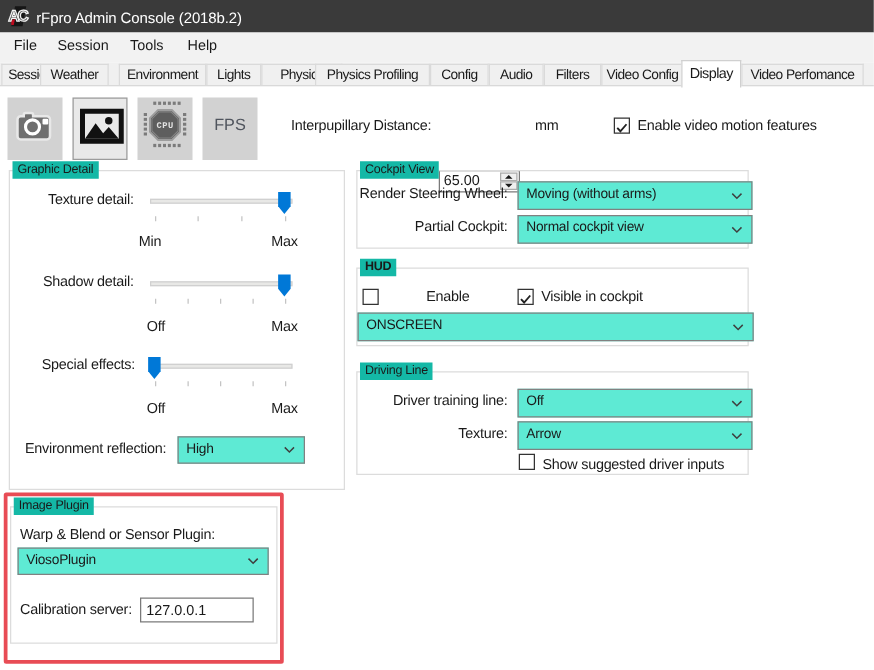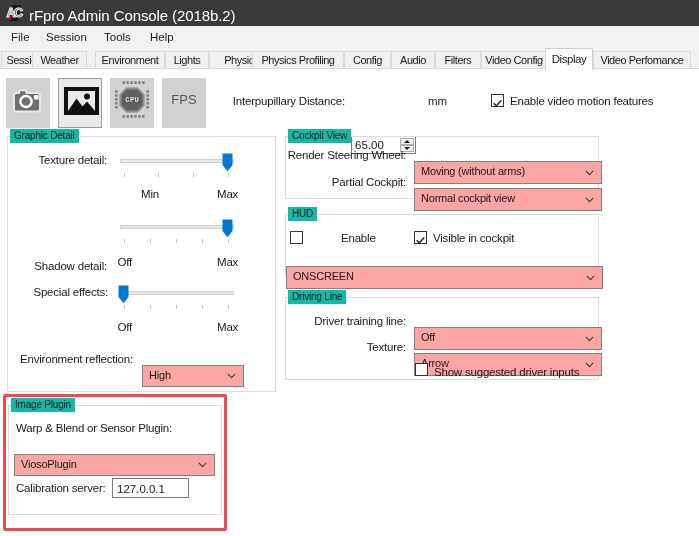--- a/index.html
+++ b/index.html
@@ -1,38 +1,38 @@
 <!DOCTYPE html>
 <html><head><meta charset="utf-8">
 <style>
 html,body{margin:0;padding:0;}
 body{width:699px;height:536px;position:relative;background:#fff;font-family:"Liberation Sans",sans-serif;overflow:hidden;color:#1a1a1a;}
 .abs{position:absolute;}
 .lbl{position:absolute;font-size:11.5px;letter-spacing:-0.2px;line-height:14px;white-space:nowrap;color:#1a1a1a;}
 .lblr{position:absolute;font-size:11.5px;letter-spacing:-0.2px;line-height:14px;white-space:nowrap;text-align:right;color:#1a1a1a;}
 .grp{position:absolute;border:1px solid #dcdcdc;}
 .gtitle{position:absolute;top:-8px;left:2px;background:#14b8a6;padding:0 4px;font-size:10px;letter-spacing:-0.2px;line-height:14px;white-space:nowrap;}
-.dd{position:absolute;background:#fca5a5;border:1px solid #818181;font-size:11px;letter-spacing:-0.2px;line-height:18px;padding-left:6px;white-space:nowrap;overflow:hidden;margin-top:16px;}
+.dd{position:absolute;background:#5eead4;border:1px solid #818181;font-size:11px;letter-spacing:-0.2px;line-height:18px;padding-left:6px;white-space:nowrap;overflow:hidden;}
 .dd svg{position:absolute;right:7px;top:50%;margin-top:-3px;}
 .cb{position:absolute;width:13px;height:13px;background:#fff;border:1px solid #333;box-sizing:border-box;}
 .track{position:absolute;width:114px;height:4px;background:#e8e8e6;border:1px solid #d0d0d0;box-sizing:border-box;}
 .tick{position:absolute;width:1px;height:4px;background:#c4c4c4;}
 .thumb{position:absolute;width:11px;height:19px;}
 .btn{position:absolute;width:44px;height:50px;background:#d2d2d2;}
 .tab{position:absolute;top:51px;height:17px;background:#f0f0f0;border:1px solid #dadada;border-bottom:none;box-sizing:border-box;font-size:11px;letter-spacing:-0.45px;text-align:center;line-height:17px;white-space:nowrap;overflow:hidden;}
 </style></head>
 <body>
 
 <div class="abs" style="left:0;top:0;width:699px;height:26px;background:#3a3a3a;"></div>
 <svg class="abs" style="left:6px;top:4px;" width="18" height="18" viewBox="0 0 18 18">
   <polygon points="6,1 15,1 12,17 3,17" fill="#161616"></polygon>
   <polygon points="3,12 6,11.2 5,16 3,16" fill="#c00c20"></polygon>
   <text x="0.5" y="13" font-family="Liberation Sans" font-size="12.5" font-weight="bold" fill="#3d3d3d" stroke="#f4f4f4" stroke-width="1" letter-spacing="-1.5">AC</text>
 </svg>
-<div class="abs" style="left:29px;top:7px;font-size:15px;color:#fff;letter-spacing:-0.1px;">rFpro Admin Console (2018b.2)</div>
+<div class="abs" style="left:29px;top:7px;font-size:12px;color:#fff;letter-spacing:-0.1px;">rFpro Admin Console (2018b.2)</div>
 
 <div class="abs" style="left:0;top:26px;width:699px;height:24px;background:#f2f2f2;"></div>
 <div class="abs" style="left:11px;top:31px;font-size:11.5px;">File</div>
 <div class="abs" style="left:46px;top:31px;font-size:11.5px;">Session</div>
 <div class="abs" style="left:104px;top:31px;font-size:11.5px;">Tools</div>
 <div class="abs" style="left:150px;top:31px;font-size:11.5px;">Help</div>
 
 <div class="abs" style="left:0;top:50px;width:699px;height:19px;background:#f0f0f0;"></div>
 <div class="abs" style="left:0;top:68px;width:699px;height:1px;background:#d9d9d9;"></div>
 <div class="tab" style="left:1px;width:47px;">Session</div>
@@ -118,24 +118,24 @@
   </div>
 <div class="lblr" style="right:592px;top:153px;">Texture detail:</div>
 <div class="track" style="left:120px;top:159px;"></div>
 <div class="tick" style="left:124px;top:173px;"></div>
 <div class="tick" style="left:158px;top:173px;"></div>
 <div class="tick" style="left:193px;top:173px;"></div>
 <div class="tick" style="left:228px;top:173px;"></div>
 <svg class="thumb" style="left:222px;top:153px;" viewBox="0 0 11 19">
     <path d="M0.5 0.5 h10 v11.5 L5.5 18.2 L0.5 12 Z" fill="#0078d7"></path>
   </svg>
-<div class="lblr" style="right:540px;top:187px;">Min</div>
+<div class="lblr" style="right:570px;top:187px;">Min</div>
 <div class="lbl" style="left:217px;top:187px;">Max</div>
 
-<div class="lblr" style="right:592px;top:219px;margin-top:40px;">Shadow detail:</div>
+<div class="lblr" style="right:592px;top:219px;">Shadow detail:</div>
 <div class="track" style="left:120px;top:225px;"></div>
 <div class="tick" style="left:124px;top:239px;"></div>
 <div class="tick" style="left:150px;top:239px;"></div>
 <div class="tick" style="left:176px;top:239px;"></div>
 <div class="tick" style="left:202px;top:239px;"></div>
 <div class="tick" style="left:228px;top:239px;"></div>
 <svg class="thumb" style="left:222px;top:219px;" viewBox="0 0 11 19">
     <path d="M0.5 0.5 h10 v11.5 L5.5 18.2 L0.5 12 Z" fill="#0078d7"></path>
   </svg>
 <div class="lblr" style="right:567px;top:255px;">Off</div>
@@ -164,21 +164,21 @@
   </div>
 <div class="lblr" style="right:293px;top:148px;">Render Steering Wheel:</div>
 <div class="dd" style="left:414px;top:145px;width:180px;height:21px;line-height:19px;">Moving (without arms)<svg width="9" height="6" viewBox="0 0 9 6">
       <path d="M0.8 0.9 L4.5 4.6 L8.2 0.9" stroke="#3f3f3f" stroke-width="1.15" fill="none"></path>
     </svg></div>
 <div class="lblr" style="right:293px;top:175px;">Partial Cockpit:</div>
 <div class="dd" style="left:414px;top:172px;width:180px;height:21px;line-height:19px;">Normal cockpit view<svg width="9" height="6" viewBox="0 0 9 6">
       <path d="M0.8 0.9 L4.5 4.6 L8.2 0.9" stroke="#3f3f3f" stroke-width="1.15" fill="none"></path>
     </svg></div>
 
-<div class="grp" style="left:285px;top:214px;width:312px;height:61px;">
+<div class="grp" style="left:285px;top:214px;width:312px;height:61px;font-weight:bold;">
     <span class="gtitle">HUD</span>
   </div>
 <div class="cb" style="left:290px;top:231px;"></div>
 <div class="lbl" style="left:299px;top:231px;padding-left:42px;">Enable</div>
 <div class="cb" style="left:414px;top:231px;"><svg width="11" height="11" viewBox="0 0 11 11">
       <path d="M1.8 5.3 L4.3 8 L9.2 2.4" stroke="#222" stroke-width="1.5" fill="none"></path>
     </svg></div>
 <div class="lbl" style="left:433px;top:231px;">Visible in cockpit</div>
 <div class="dd" style="left:286px;top:250px;width:309px;height:21px;line-height:19px;">ONSCREEN<svg width="9" height="6" viewBox="0 0 9 6">
       <path d="M0.8 0.9 L4.5 4.6 L8.2 0.9" stroke="#3f3f3f" stroke-width="1.15" fill="none"></path>
@@ -199,17 +199,17 @@
 <div class="lbl" style="left:434px;top:365px;">Show suggested driver inputs</div>
 
 <div class="grp" style="left:8px;top:405px;width:212px;height:108px;">
     <span class="gtitle">Image Plugin</span>
   </div>
 <div class="lbl" style="left:16px;top:421px;">Warp &amp; Blend or Sensor Plugin:</div>
 <div class="dd" style="left:14px;top:438px;width:193px;height:20px;">ViosoPlugin<svg width="9" height="6" viewBox="0 0 9 6">
       <path d="M0.8 0.9 L4.5 4.6 L8.2 0.9" stroke="#3f3f3f" stroke-width="1.15" fill="none"></path>
     </svg></div>
 <div class="lbl" style="left:16px;top:481px;">Calibration server:</div>
-<div class="abs" style="left:112px;top:478px;width:77px;height:20px;background:#fff;border:1px solid #7a7a7a;box-sizing:border-box;padding-left:36px;">
+<div class="abs" style="left:112px;top:478px;width:91px;height:20px;background:#fff;border:1px solid #7a7a7a;box-sizing:border-box;padding-left:36px;">
   <div style="position:absolute;left:4px;top:3px;font-size:11.5px;line-height:14px;">127.0.0.1</div>
 </div>
 
 <div class="abs" style="left:3px;top:394px;width:224px;height:137px;border:3px solid #e84c55;border-radius:2px;box-sizing:border-box;"></div>
 
 </body></html>

